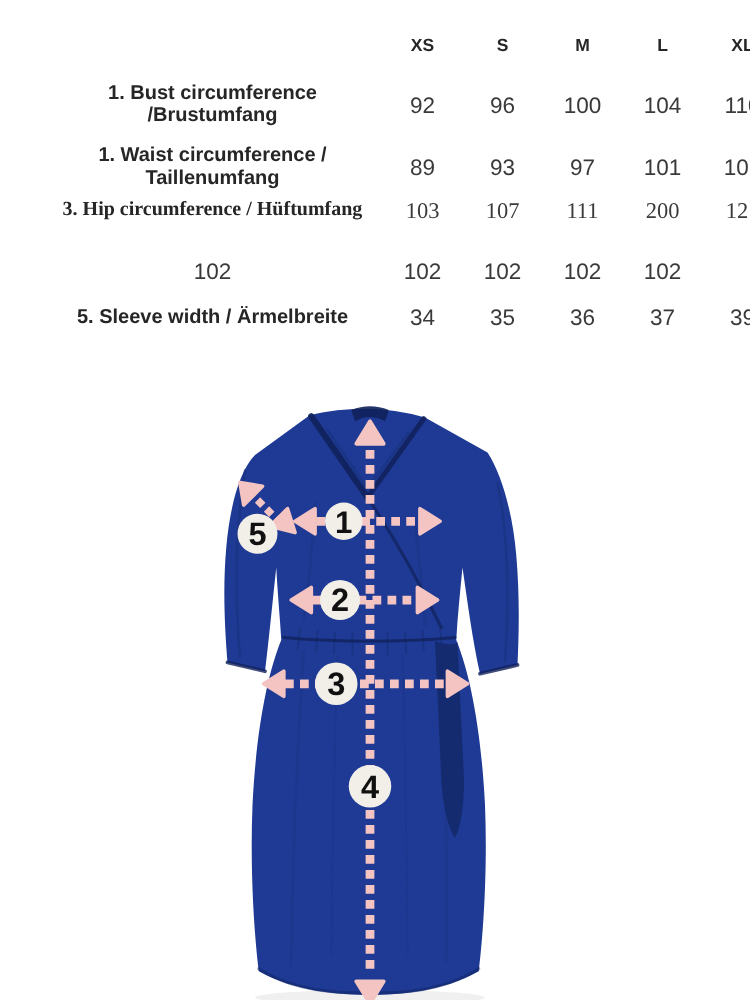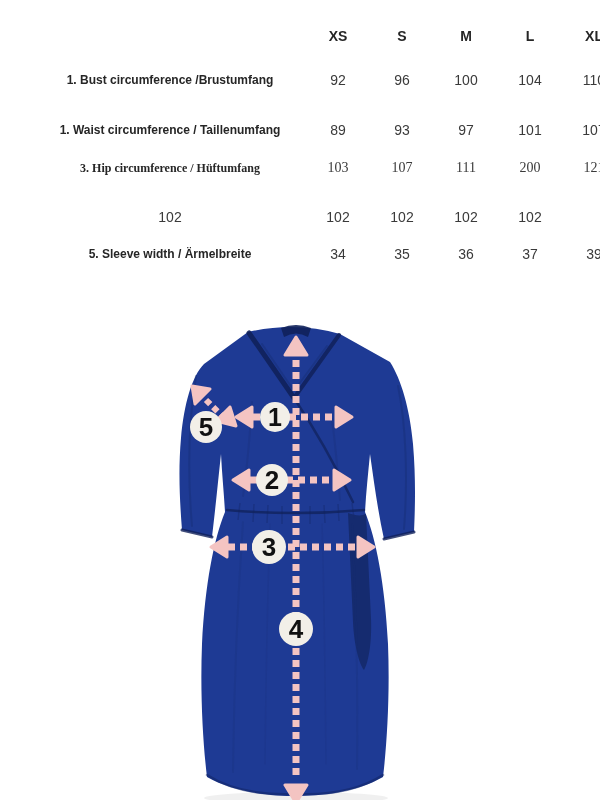--- a/index.html
+++ b/index.html
@@ -4,24 +4,24 @@
 <style>
   html,body{margin:0;padding:0;background:#ffffff;}
   body{width:600px;height:800px;position:relative;overflow:hidden;
        font-family:"Liberation Sans", sans-serif;}
   .page{position:relative;width:600px;height:800px;background:#ffffff;}
 
   
   .size-table{position:relative;width:600px;z-index:2;}
   .trow{display:grid;grid-template-columns:272px repeat(5,64px);width:596px;padding-left:34px;}
   .trow .lbl{display:flex;align-items:center;justify-content:center;
-             text-align:center;font-weight:700;font-size:12px;line-height:18px;
+             text-align:center;font-weight:700;font-size:16px;line-height:18px;
              color:#262626;padding:0 4px;}
   .trow .val{display:flex;align-items:center;justify-content:center;
-             font-size:14px;color:#3a3a3a;}
+             font-size:18px;color:#3a3a3a;}
   .trow .hdr{font-weight:700;font-size:14px;color:#262626;}
   .r-h{margin-top:24px;height:24px;}
   .r1{margin-top:18px;height:28px;}
   .r2{margin-top:22px;height:28px;}
   .r3{margin-top:10px;height:28px;font-family:Liberation Serif, serif;}
   .r4{margin-top:12px;height:46px;}
   .r5{height:28px;}
 
   
   .figure-svg{position:absolute;top:0;left:0;z-index:1;}

